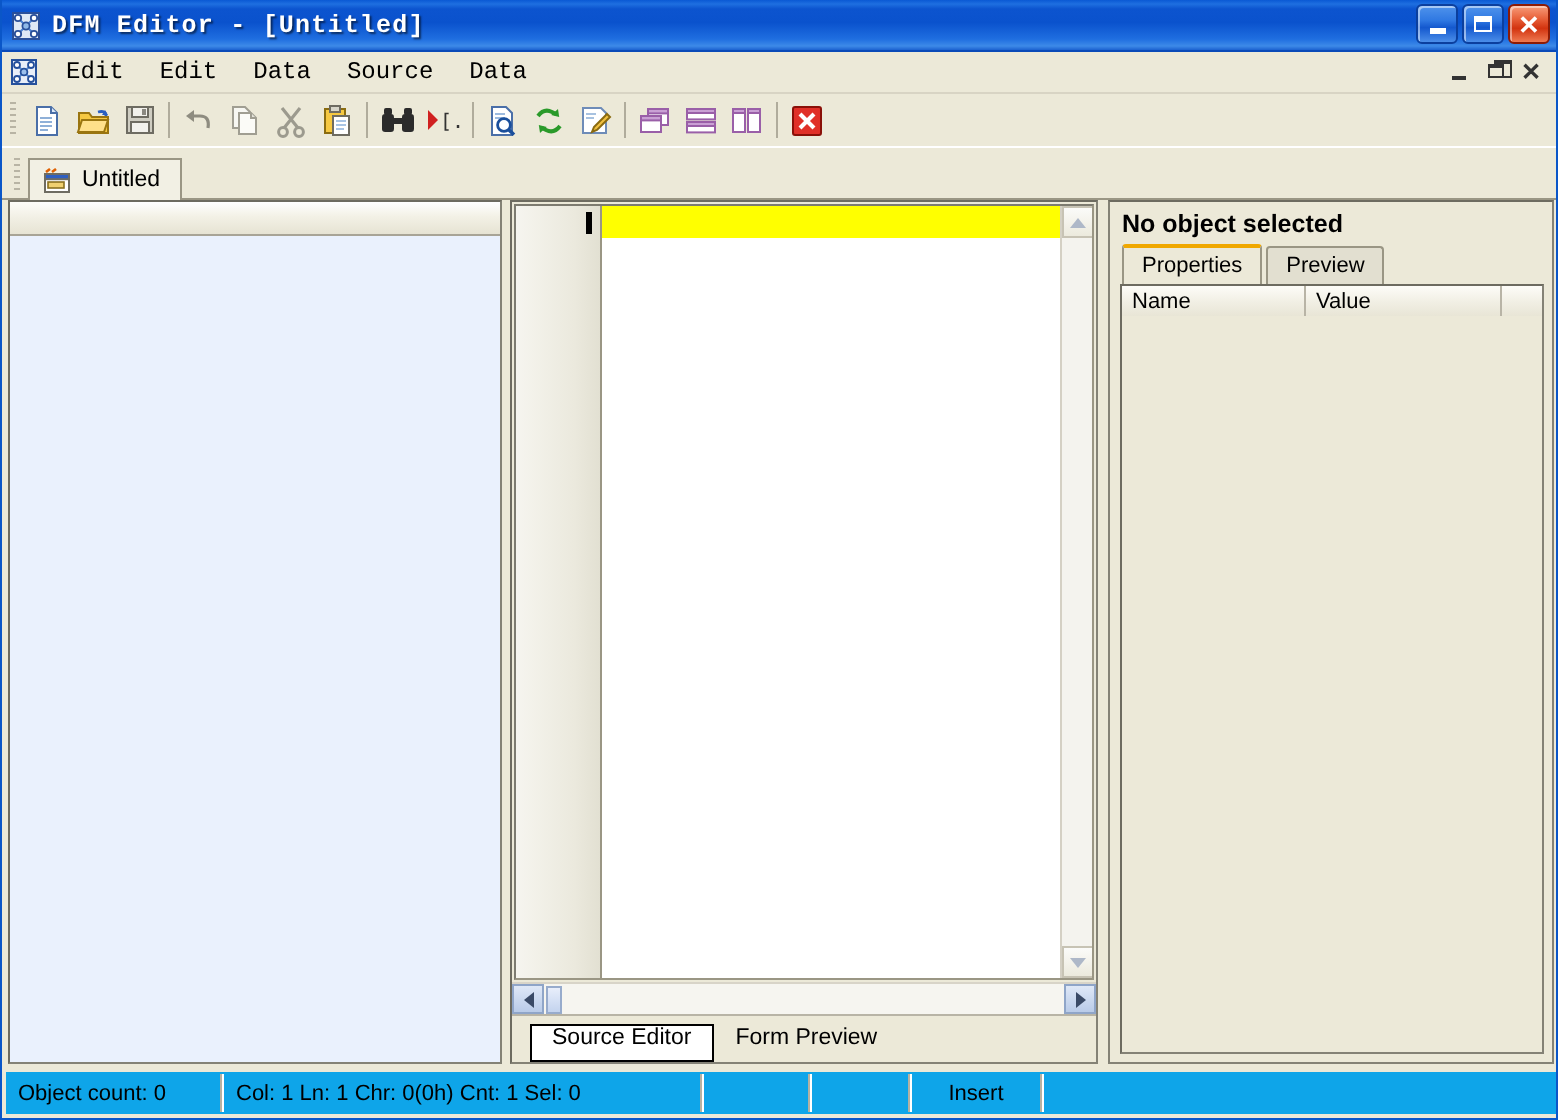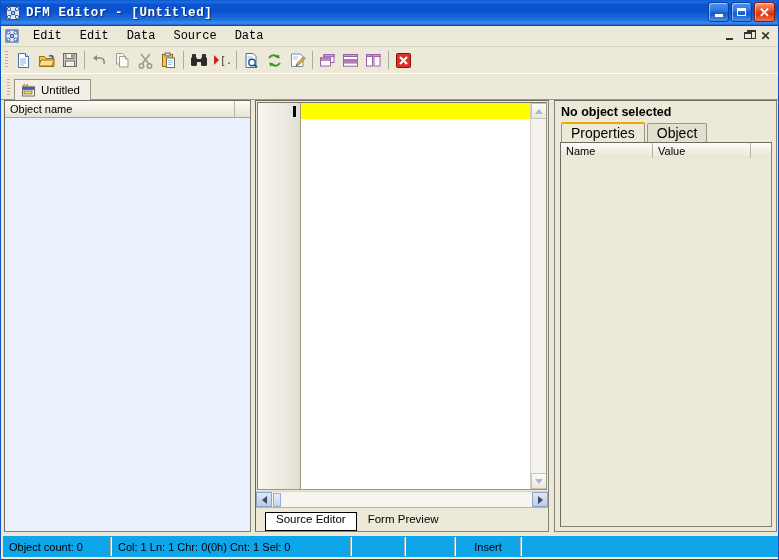--- a/index.html
+++ b/index.html
@@ -365,21 +365,21 @@
     height: 21px;
     display: flex;
     align-items: flex-end;
     padding-left: 6px;
     flex: none;
   }
   .ptab {
     height: 19px;
     padding: 0 9px;
     display: flex; align-items: center;
-    font-size: 14px;
+    font-size: 11px;
     color: #000;
     background: #e2dfd0;
     border: 1px solid #9a9684;
     border-bottom: none;
     border-radius: 2px 2px 0 0;
     cursor: pointer;
     margin-right: 2px;
   }
   .ptab.active {
     background: #ece9d8;
@@ -642,23 +642,20 @@
         <path d="M2 2 l2 -1.5 M5 2 l2 -1.5" stroke="#e06000" stroke-width="1.3"></path>
       </svg>
       <span>Untitled</span>
     </div>
   </div>
 
   <div id="workarea">
 
     <div id="objpanel">
       <div id="objpanel-header">
-        <div class="col-head" style="width:232px;">
-          <span>Object name</span>
-        </div>
         <div class="col-head" style="width:15px;border-right:none;"></div>
       </div>
       <div id="objpanel-body"></div>
     </div>
 
     <div class="splitter-v"></div>
 
     <div id="editorpanel">
       <div id="editor-surface">
         <div id="gutter">
@@ -699,21 +696,21 @@
       </div>
     </div>
 
     <div id="proppanel">
       <div id="prop-title">No object selected</div>
       <div id="prop-tabs">
         <div class="ptab active">
           <span>Properties</span>
         </div>
         <div class="ptab">
-          <span>Object</span>
+          <span>Preview</span>
         </div>
       </div>
       <div id="prop-grid-wrap">
         <div id="prop-header">
           <div class="col-head" style="width:92px;">
             <span>Name</span>
           </div>
           <div class="col-head" style="width:98px;">
             <span>Value</span>
           </div>

